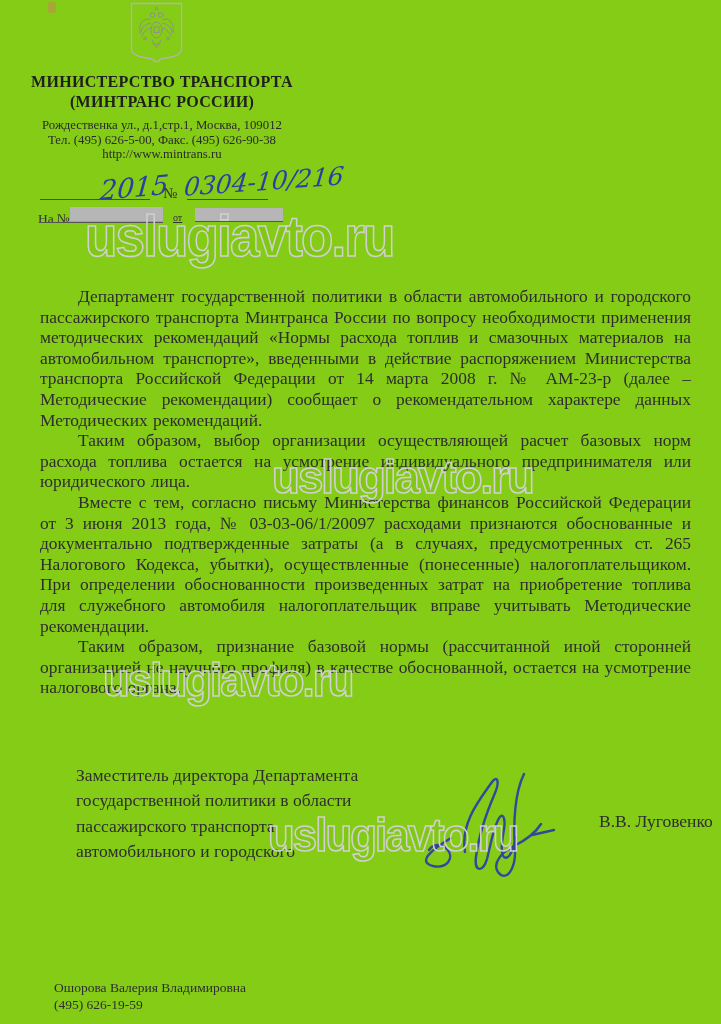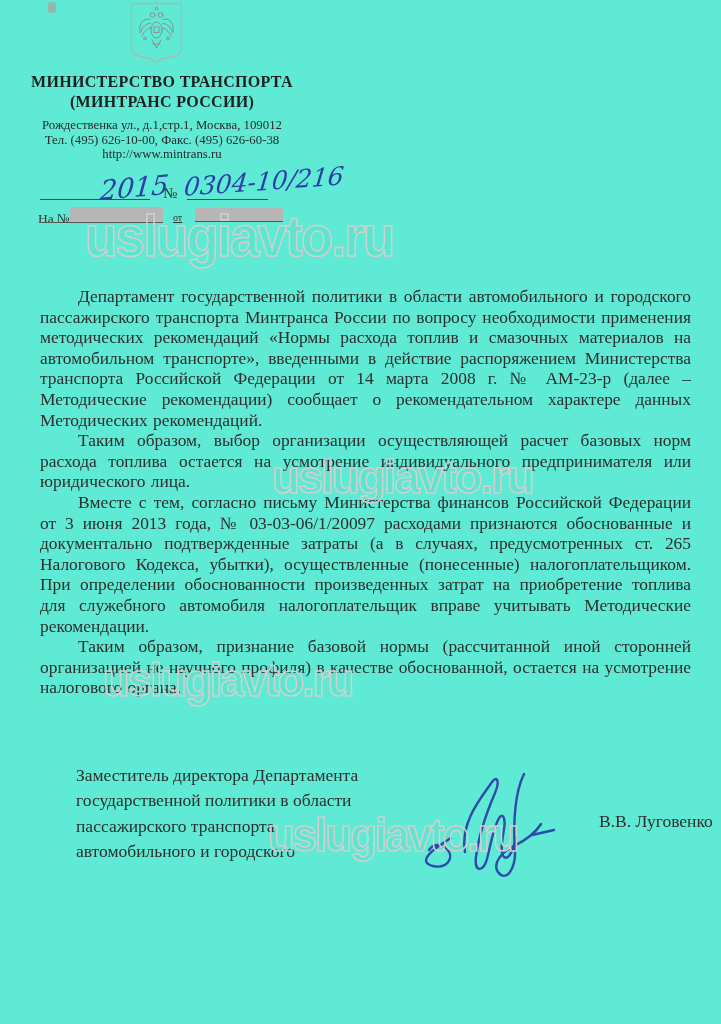--- a/index.html
+++ b/index.html
@@ -1,18 +1,18 @@
 <!DOCTYPE html>
 <html><head>
 <meta charset="utf-8">
 <style>
   html,body{margin:0;padding:0;background:#e8e8e8;}
   .page{
     position:relative;width:721px;height:1024px;margin:0 auto;
-    background:#5eead4;overflow:hidden;
+    background:#84cc16;overflow:hidden;
     font-family:"Liberation Serif", serif;color:#2b2b2b;
   }
   .abs{position:absolute;}
 
   
   .artifact{left:48px;top:2px;width:8px;height:11px;background:rgba(225,110,110,.4);border-radius:2px;}
 
   
   .emblem{left:130px;top:2px;width:53px;height:62px;}
 
@@ -89,21 +89,21 @@
       <circle cx="15" cy="36.5" r="1.4"></circle>
       <circle cx="38" cy="36.5" r="1.4"></circle>
     </g>
   </svg>
 
   <div class="abs letterhead">
     <div class="org-line">МИНИСТЕРСТВО ТРАНСПОРТА</div>
     <div class="org-line">(МИНТРАНС  РОССИИ)</div>
     <div class="addr">
       <div>Рождественка ул., д.1,стр.1, Москва, 109012</div>
-      <div>Тел. (495) 626-10-00, Факс. (495) 626-60-38</div>
+      <div>Тел. (495) 626-5-00, Факс. (495) 626-90-38</div>
       <div>http://www.mintrans.ru</div>
     </div>
   </div>
 
   <div class="abs hw hw-year">2015</div>
   <div class="abs no-sign-top">№</div>
   <div class="abs hw hw-number">0304-10/216</div>
   <div class="abs rule line-a"></div>
   <div class="abs rule line-b"></div>
   <div class="abs na-no">На №</div>
@@ -136,14 +136,18 @@
     <g fill="none" stroke="#2c3ea6" stroke-width="2.4" stroke-linecap="round" opacity="0.92">
       <path d="M46,78 C26,90 12,102 28,106 C42,109 50,98 42,89 C36,83 28,84 24,90"></path>
       <path d="M60,92 C55,62 76,38 87,22 C92,15 95,21 90,33 C81,54 73,80 71,97 C69,112 78,113 82,99 C85,87 88,70 93,60 C97,51 101,57 99,69 C97,81 95,93 99,97 C104,101 109,88 111,77"></path>
       <path d="M119,14 C110,32 108,62 110,89 C111,109 101,123 93,112 C87,103 97,92 109,86 C121,80 131,72 136,64"></path>
       <path d="M127,75 L149,70"></path>
     </g>
   </svg>
 
   <div class="abs signer">В.В. Луговенко</div>
 
+  <div class="abs footer">
+    <div>Ошорова Валерия Владимировна</div>
+    <div>(495) 626-19-59</div>
+  </div>
 
 </div>
 
 </body></html>

